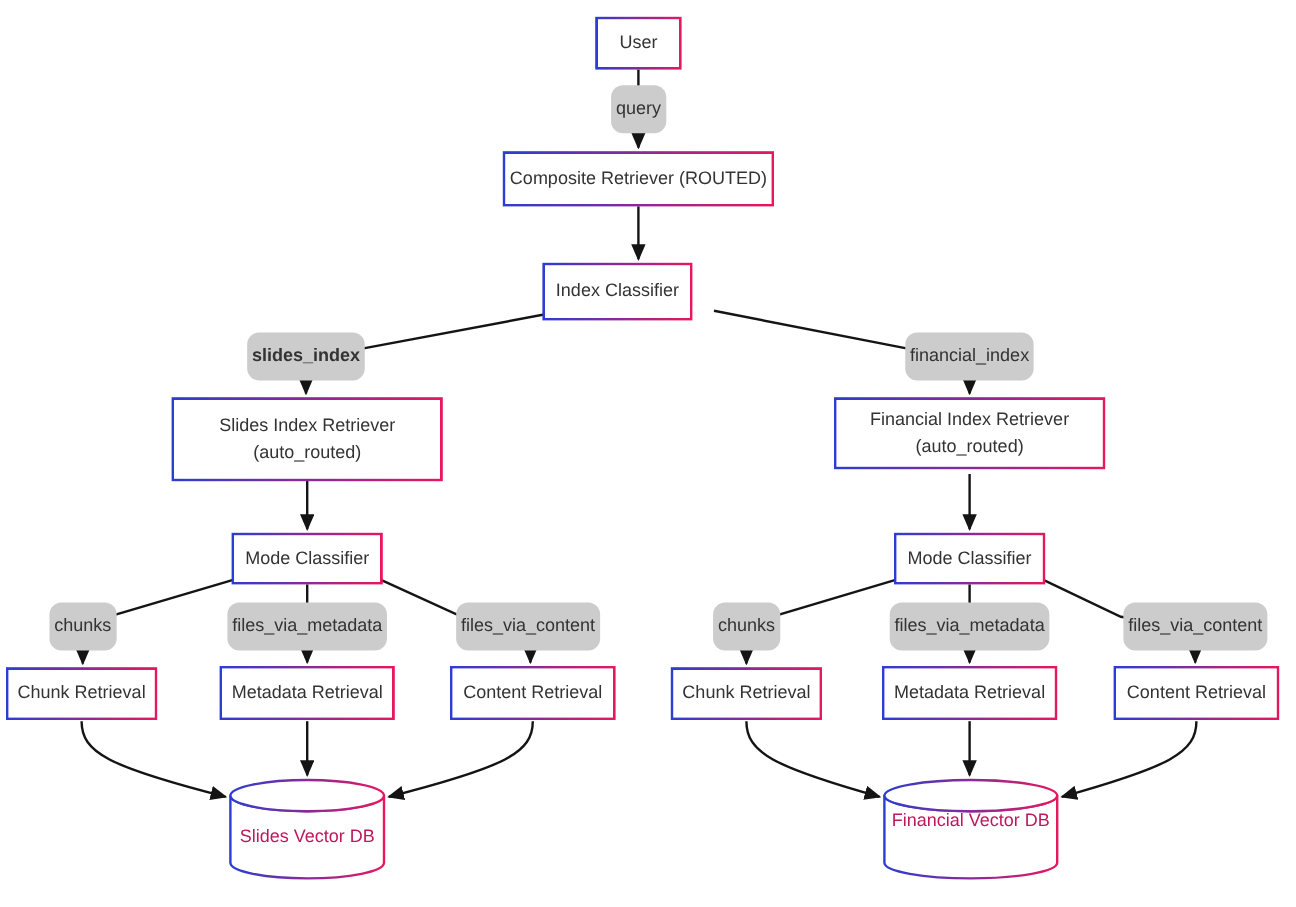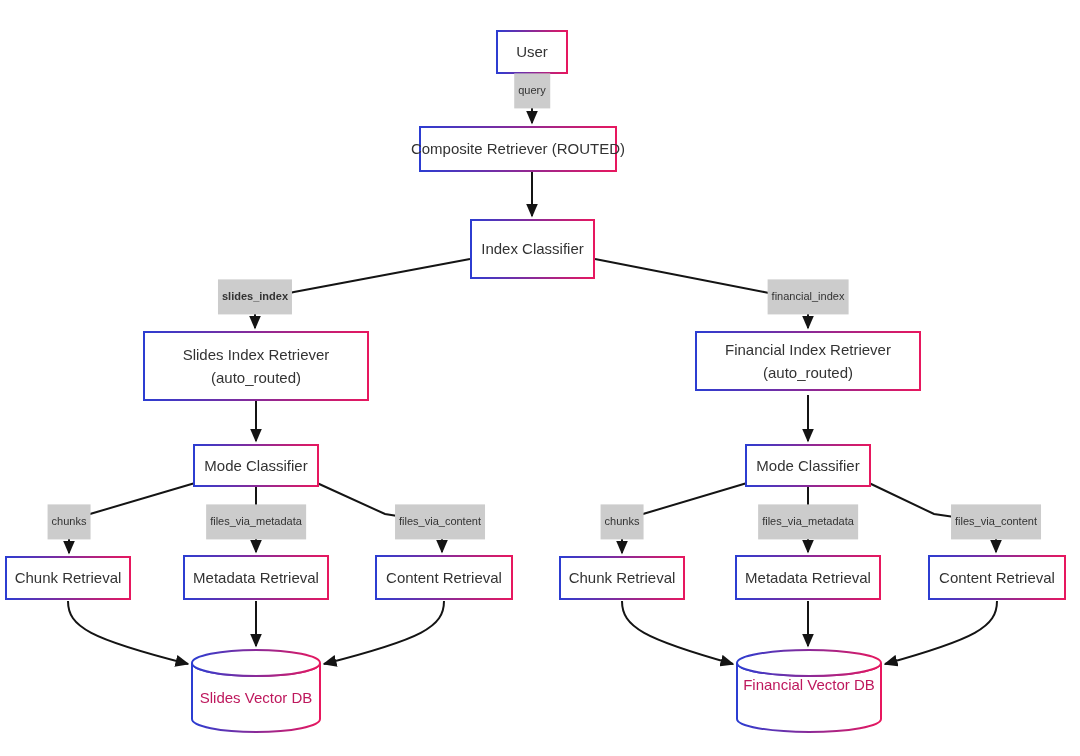--- a/index.html
+++ b/index.html
@@ -27,24 +27,25 @@
     line-height: 1.55;
     color: #333333;
     text-align: center;
     white-space: nowrap;
   }
   .edge-label {
     position: absolute;
     transform: translate(-50%, -50%);
     background: #cccccc;
     color: #333333;
-    font-size: 11px;
+    font-size: 15px;
     line-height: 1.2;
     padding: 11px 4px;
     white-space: nowrap;
+    border-radius: 10px;
   }
   .cyl-label {
     position: absolute;
     transform: translate(-50%, -50%);
     font-size: 15px;
     color: #be185d;
     white-space: nowrap;
   }
 </style>
 </head>
@@ -88,29 +89,29 @@
       <path d="M192,663 A64,13 0 0 0 320,663 L320,719 A64,13 0 0 1 192,719 Z" fill="#ffffff" stroke="url(#cylGrad)" stroke-width="2"></path>
       <ellipse cx="256" cy="663" rx="64" ry="13" fill="#ffffff" stroke="url(#cylGrad)" stroke-width="2"></ellipse>
     </g>
 
     <g>
       <path d="M737,663 A72,13 0 0 0 881,663 L881,719 A72,13 0 0 1 737,719 Z" fill="#ffffff" stroke="url(#cylGrad)" stroke-width="2"></path>
       <ellipse cx="809" cy="663" rx="72" ry="13" fill="#ffffff" stroke="url(#cylGrad)" stroke-width="2"></ellipse>
     </g>
   </svg>
 
-  <div class="node" style="left:496px; top:14px; width:72px; height:44px;margin-top:16px;">
+  <div class="node" style="left:496px; top:14px; width:72px; height:44px;">
     <span>User</span>
   </div>
 
-  <div class="node" style="left:419px; top:126px; width:198px; height:46px;">
+  <div class="node" style="left:419px; top:126px; width:226px; height:46px;">
     <span>Composite Retriever (ROUTED)</span>
   </div>
 
-  <div class="node" style="left:470px; top:219px; width:125px; height:60px;">
+  <div class="node" style="left:452px; top:219px; width:125px; height:48px;">
     <span>Index Classifier</span>
   </div>
 
   <div class="node" style="left:143px; top:331px; width:226px; height:70px;">
     <span>Slides Index Retriever</span>
     <span>(auto_routed)</span>
   </div>
 
   <div class="node" style="left:695px; top:331px; width:226px; height:60px;">
     <span>Financial Index Retriever</span>

